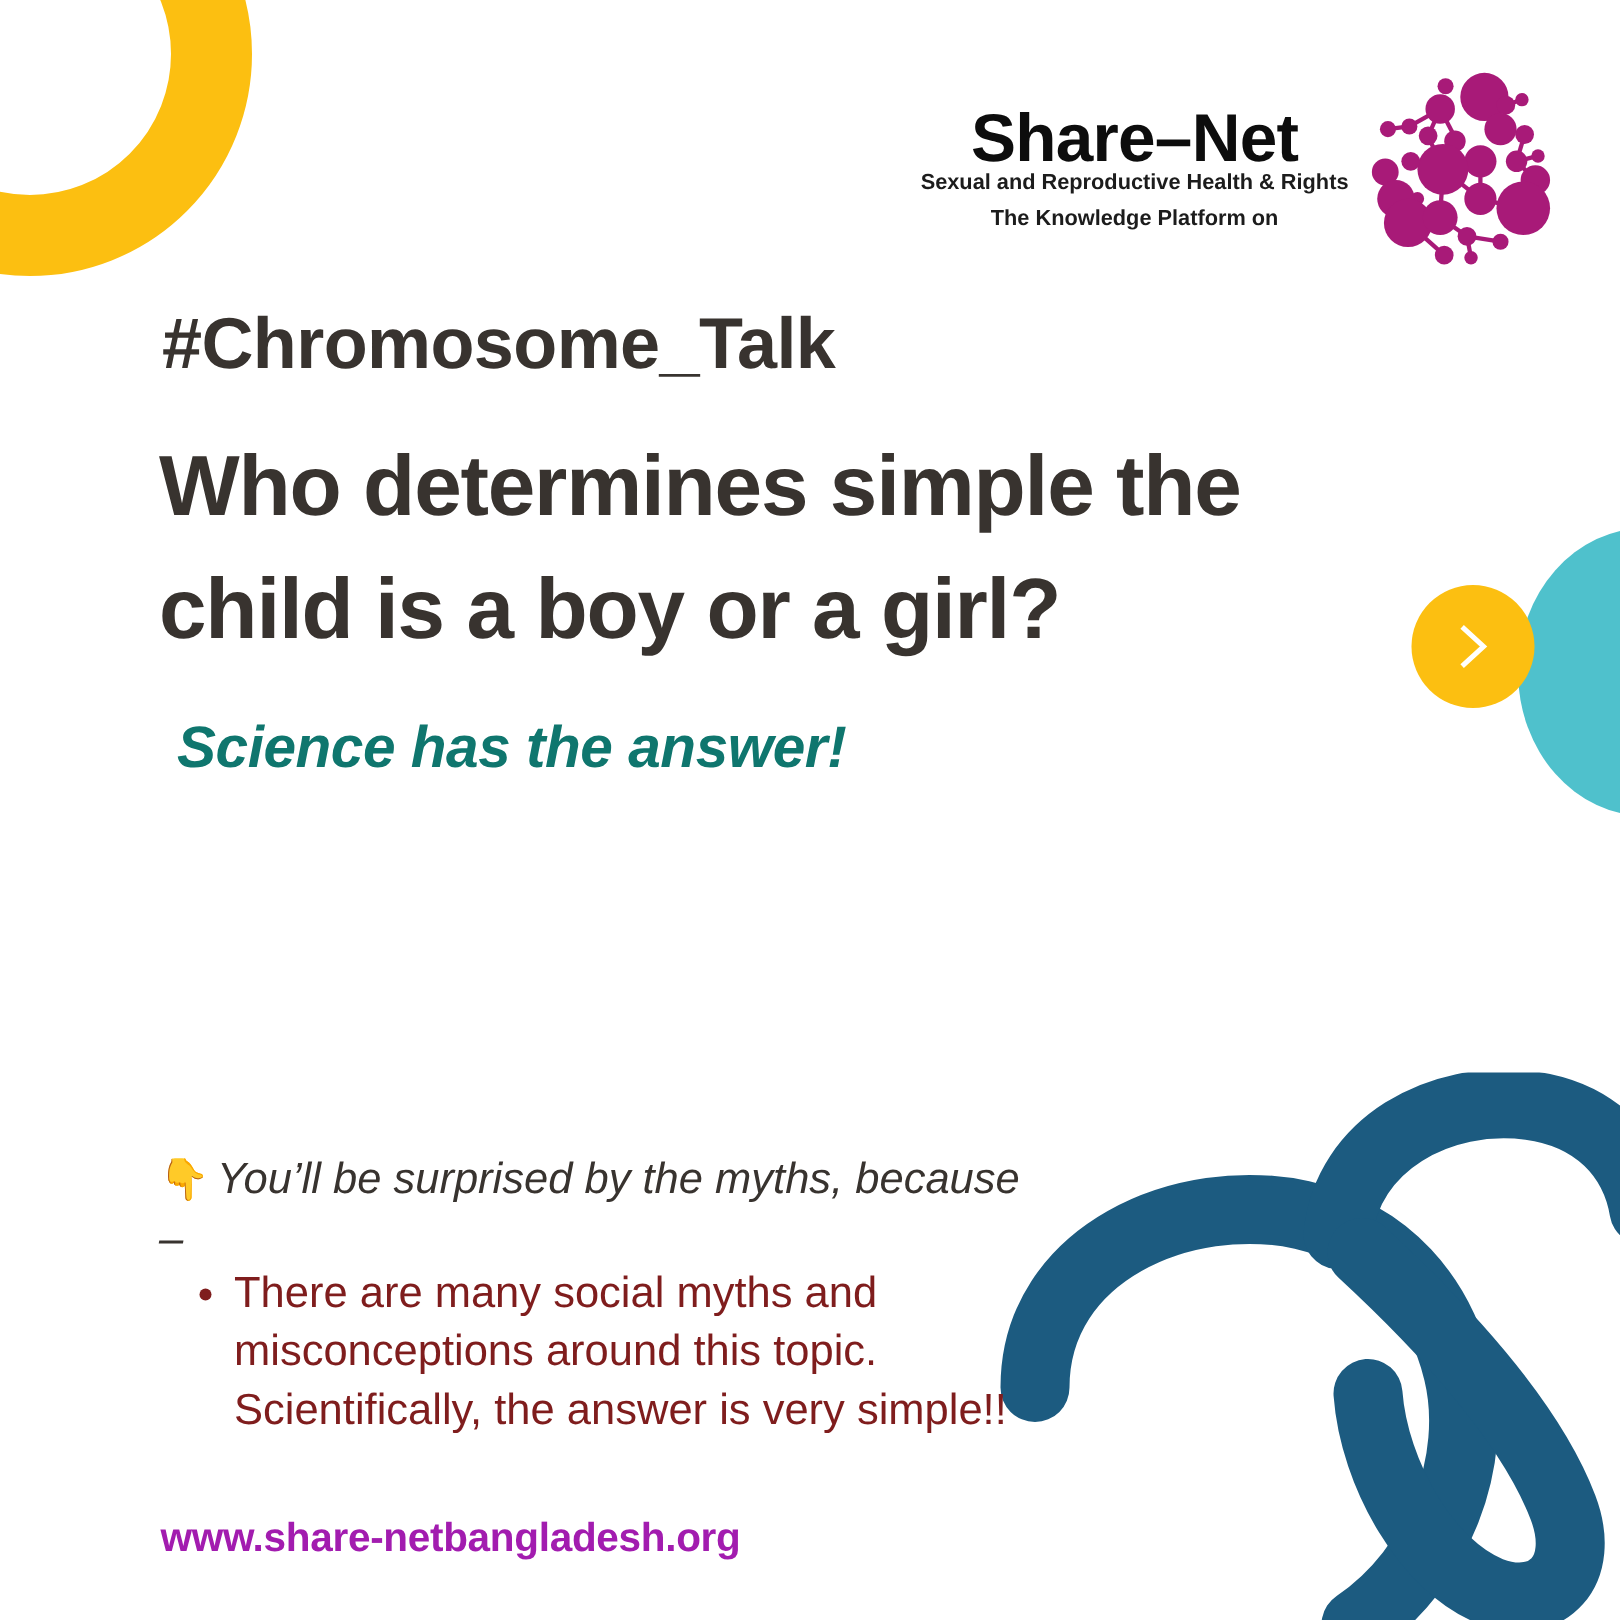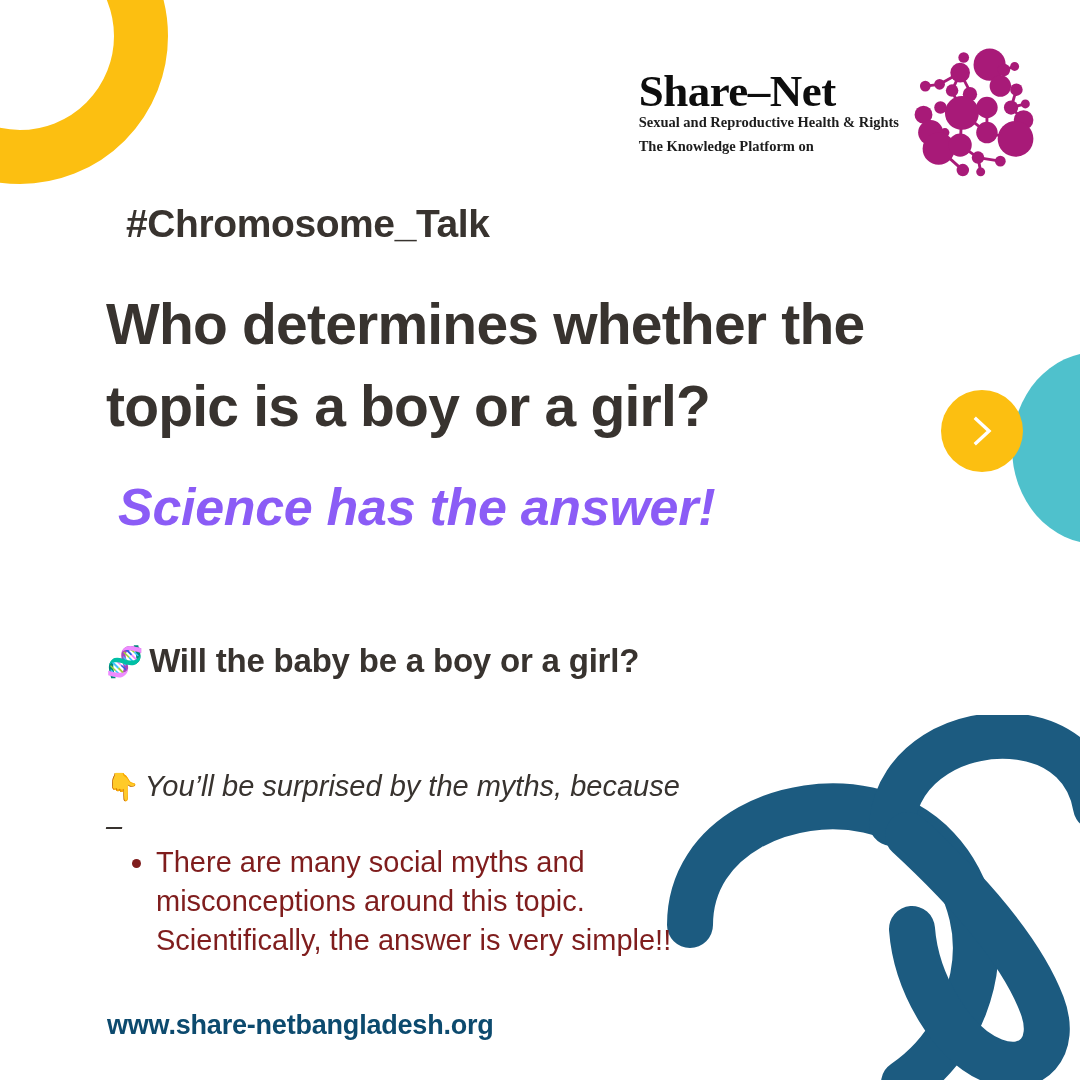--- a/index.html
+++ b/index.html
@@ -51,23 +51,22 @@
     position: absolute;
     left: 650px;
     top: 42px;
     width: 395px;
     height: 140px;
     display: flex;
     align-items: center;
     justify-content: flex-end;
   }
   .logo-text {
-    text-align: left;
+    text-align: center;
     padding-right: 12px;
-    font-family: Liberation Serif, serif;
   }
   .logo-title {
     font-size: 45px;
     font-weight: 700;
     letter-spacing: -0.5px;
     line-height: 1.0;
     color: #0d0d0d;
     white-space: nowrap;
   }
   .logo-sub {
@@ -90,46 +89,45 @@
     width: 134px;
     height: 134px;
     flex: 0 0 auto;
   }
 
   
   .hashtag {
     position: absolute;
     left: 108px;
     top: 202px;
-    font-size: 39px;
+    font-size: 48px;
     font-weight: 700;
     letter-spacing: -0.4px;
     color: #38332f;
-    margin-left: 18px;
   }
   .headline {
     position: absolute;
     left: 106px;
     top: 283px;
     width: 860px;
     font-size: 57px;
     font-weight: 700;
     line-height: 1.44;
     letter-spacing: -0.8px;
     color: #38332f;
   }
   .subhead {
     position: absolute;
     left: 118px;
     top: 477px;
-    font-size: 52px;
+    font-size: 39px;
     font-weight: 700;
     font-style: italic;
     letter-spacing: -0.3px;
-    color: #8b5cf6;
+    color: #0f766e;
   }
 
   .arrow-button {
     position: absolute;
     left: 941px;
     top: 390px;
     width: 82px;
     height: 82px;
     border-radius: 50%;
     background: #fcbf11;
@@ -185,21 +183,21 @@
   }
   .bullets li { margin: 0; }
 
   .site-url {
     position: absolute;
     left: 107px;
     top: 1010px;
     font-size: 27px;
     font-weight: 700;
     letter-spacing: -0.2px;
-    color: #0c4a6e;
+    color: #a21caf;
   }
 </style>
 </head>
 <body>
 
 <div class="canvas">
 
   <div class="deco-yellow-ring"></div>
   <div class="deco-teal-blob"></div>
 
@@ -267,32 +265,29 @@
         <circle cx="55" cy="112" r="13"></circle>
         <circle cx="75" cy="126" r="7"></circle>
         <circle cx="100" cy="130" r="6"></circle>
         <circle cx="78" cy="142" r="5"></circle>
         <circle cx="58" cy="140" r="7"></circle>
       </g>
     </svg>
   </div>
 
   <div class="hashtag">#Chromosome_Talk</div>
-  <div class="headline">Who determines whether the topic is a boy or a girl?</div>
+  <div class="headline">Who determines simple the child is a boy or a girl?</div>
   <div class="subhead">Science has the answer!</div>
 
   <div class="arrow-button">
     <svg width="34" height="34" viewBox="0 0 34 34" aria-hidden="true">
       <polyline points="11,5 24,17 11,29" fill="none" stroke="#ffffff" stroke-width="3.4" stroke-linecap="square"></polyline>
     </svg>
   </div>
 
-  <div class="dna-head">
-    <span class="dna-emoji">🧬</span><span>Will the baby be a boy or a girl?</span>
-  </div>
 
   <div class="note">
     <span class="note-emoji">👇</span><span>You’ll be surprised by the myths, because –</span>
   </div>
 
   <ul class="bullets">
     <li>There are many social myths and misconceptions around this topic. Scientifically, the answer is very simple!!</li>
   </ul>
 
   <div class="site-url">www.share-netbangladesh.org</div>

